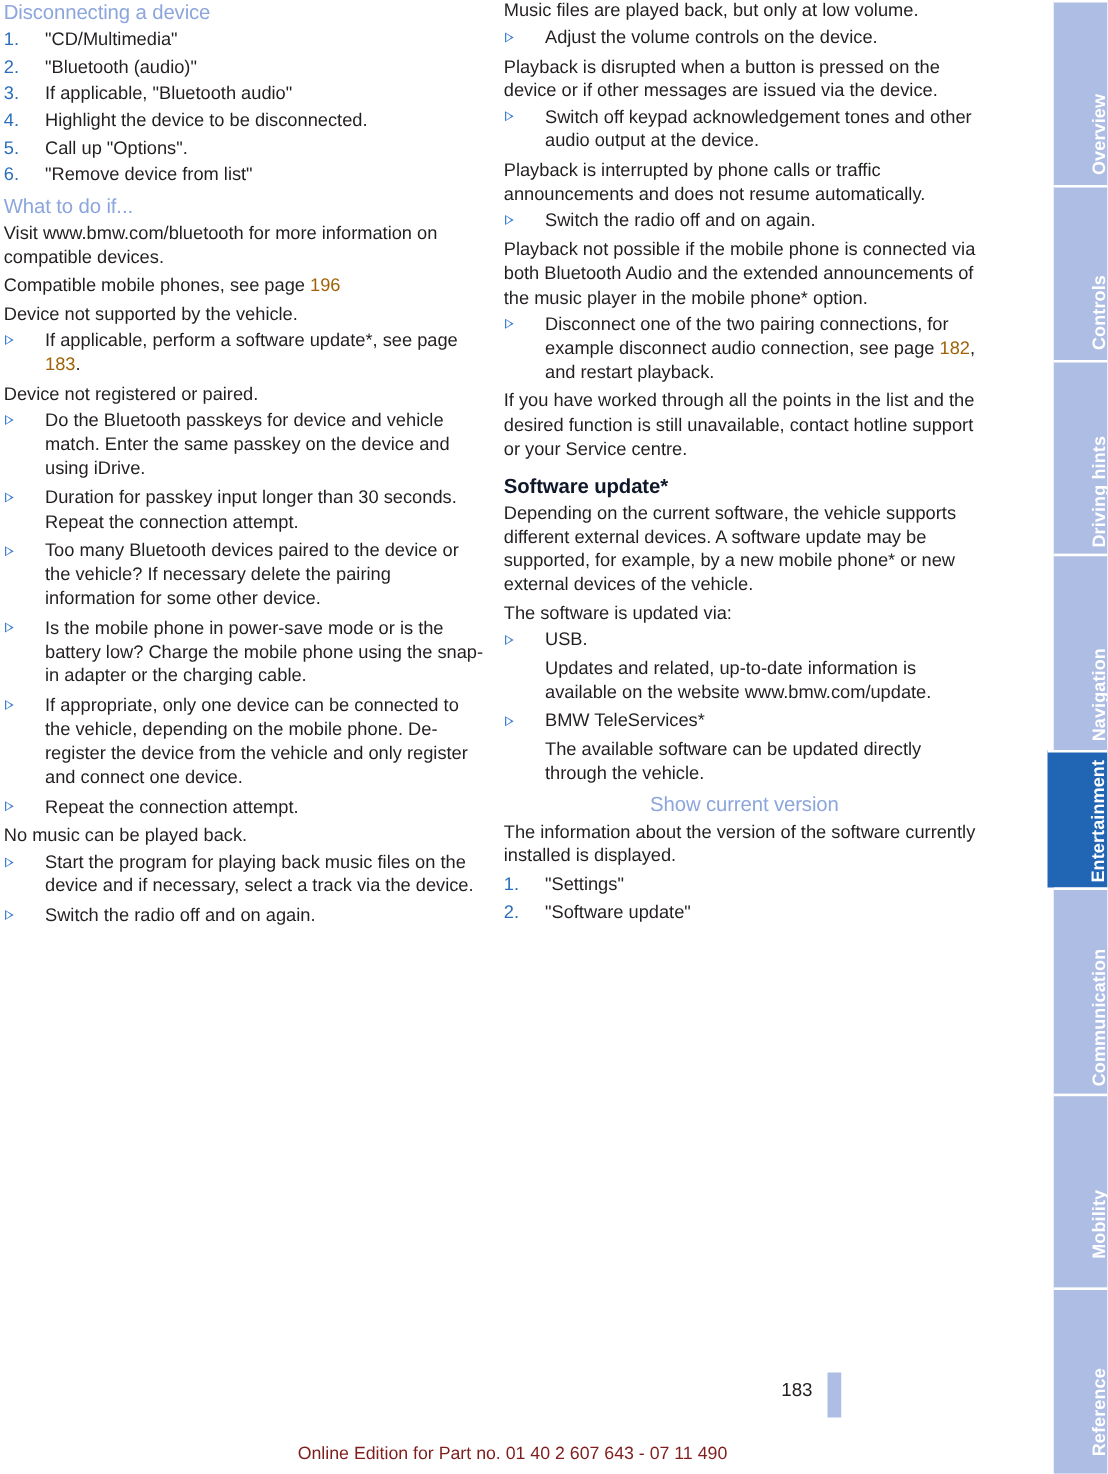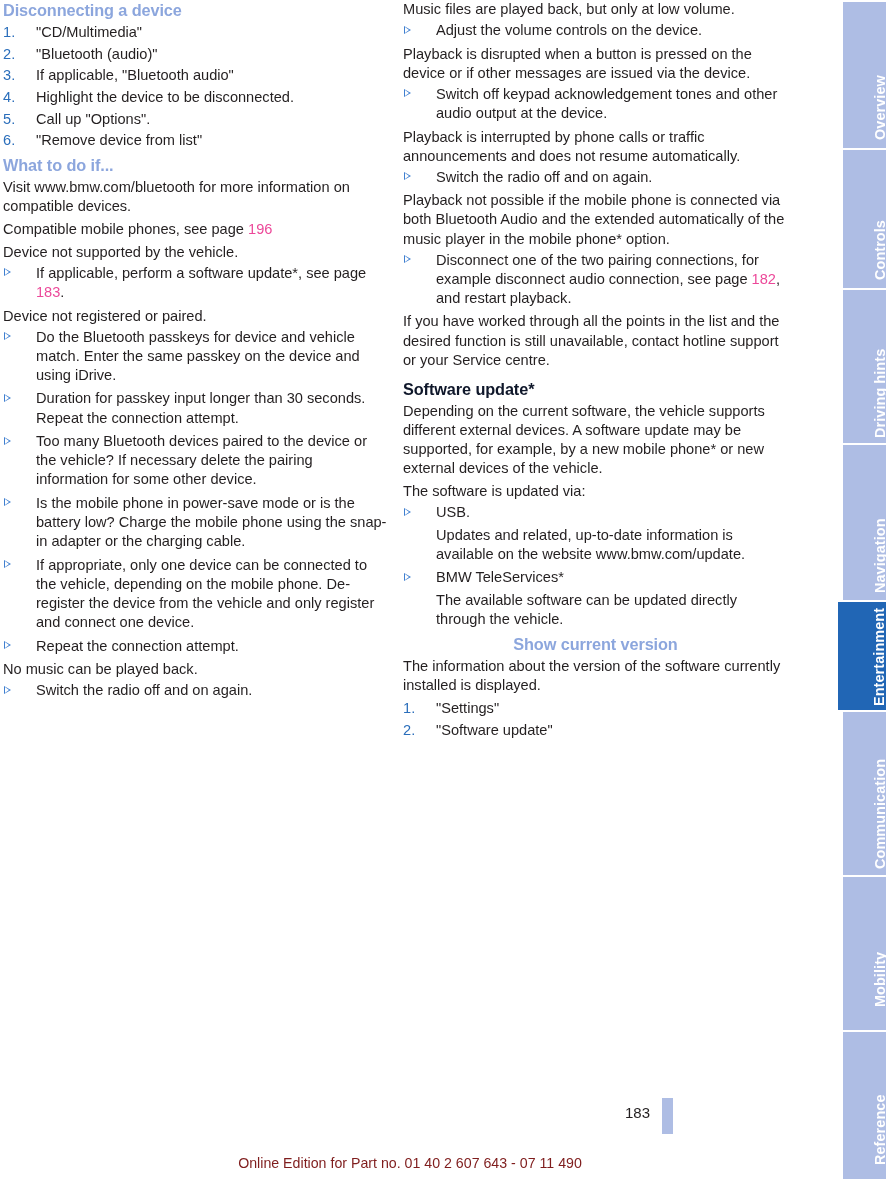--- a/index.html
+++ b/index.html
@@ -40,21 +40,21 @@
     line-height: 19.1px;
   }
   .col-left  { left: 3px; }
   .col-right { left: 403px; }
 
   
   h1.sec-head {
     margin: 0 0 3px 0;
     font-size: 16.3px;
     line-height: 20px;
-    font-weight: bold;
+    font-weight: normal;
     color: #8ca6dd;
     letter-spacing: -0.1px;
   }
   h2.sec-head-strong {
     margin: 0 0 3px 0;
     font-size: 16.3px;
     line-height: 20px;
     font-weight: bold;
     color: #0f172a;
     letter-spacing: -0.1px;
@@ -121,21 +121,21 @@
     width: 0; height: 0;
     border-left: 4.6px solid #ffffff;
     border-top: 3px solid transparent;
     border-bottom: 3px solid transparent;
   }
   ul.tri-list > li .sub {
     display: block;
     margin-top: 3.5px;
   }
 
-  .pageref { color: #ec4899; }
+  .pageref { color: #a16207; }
 
   
   #tab-rail {
     position: absolute;
     right: 0;
     top: 0;
     width: 48px;
     height: 1179px;
   }
   .tab {
@@ -229,20 +229,21 @@
         <li><span class="tri"></span><span>Duration for passkey input longer than 30 seconds. Repeat the connection attempt.</span></li>
         <li><span class="tri"></span><span>Too many Bluetooth devices paired to the device or the vehicle? If necessary delete the pairing information for some other device.</span></li>
         <li><span class="tri"></span><span>Is the mobile phone in power-save mode or is the battery low? Charge the mobile phone using the snap-in adapter or the charging cable.</span></li>
         <li><span class="tri"></span><span>If appropriate, only one device can be connected to the vehicle, depending on the mobile phone. De-register the device from the vehicle and only register and connect one device.</span></li>
         <li><span class="tri"></span><span>Repeat the connection attempt.</span></li>
       </ul>
 
       <p class="para tight">No music can be played back.</p>
 
       <ul class="tri-list">
+        <li><span class="tri"></span><span>Start the program for playing back music files on the device and if necessary, select a track via the device.</span></li>
         <li><span class="tri"></span><span>Switch the radio off and on again.</span></li>
       </ul>
 
     </div>
 
     <div class="col col-right">
 
       <p class="para tight">Music files are played back, but only at low volume.</p>
 
       <ul class="tri-list">
@@ -254,21 +255,21 @@
       <ul class="tri-list">
         <li><span class="tri"></span><span>Switch off keypad acknowledgement tones and other audio output at the device.</span></li>
       </ul>
 
       <p class="para tight">Playback is interrupted by phone calls or traffic announcements and does not resume automatically.</p>
 
       <ul class="tri-list">
         <li><span class="tri"></span><span>Switch the radio off and on again.</span></li>
       </ul>
 
-      <p class="para tight">Playback not possible if the mobile phone is connected via both Bluetooth Audio and the extended automatically of the music player in the mobile phone* option.</p>
+      <p class="para tight">Playback not possible if the mobile phone is connected via both Bluetooth Audio and the extended announcements of the music player in the mobile phone* option.</p>
 
       <ul class="tri-list">
         <li>
           <span class="tri"></span><span>Disconnect one of the two pairing connections, for example disconnect audio connection, see page </span><span class="pageref">182</span><span>, and restart playback.</span>
         </li>
       </ul>
 
       <p class="para gap">If you have worked through all the points in the list and the desired function is still unavailable, contact hotline support or your Service centre.</p>
 
       <h2 class="sec-head-strong">Software update*</h2>

